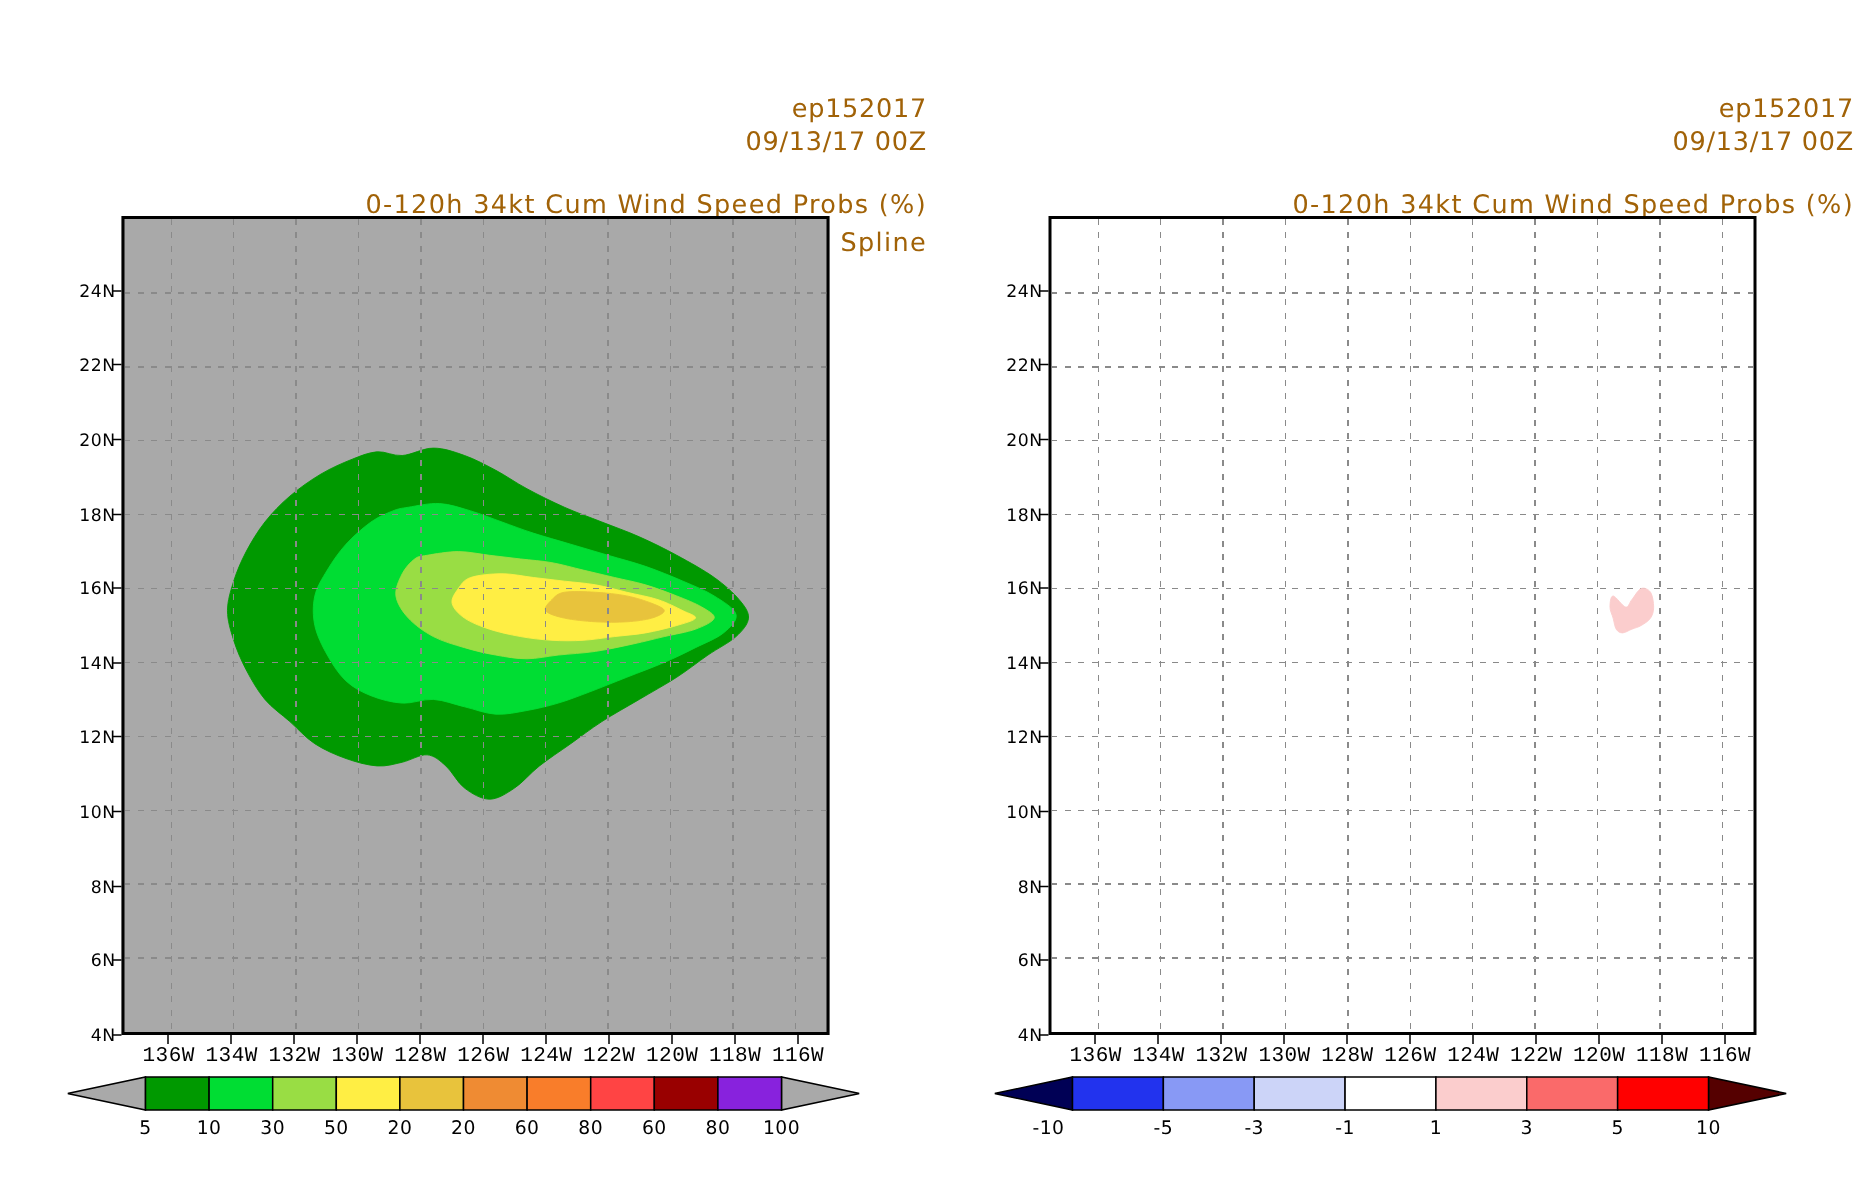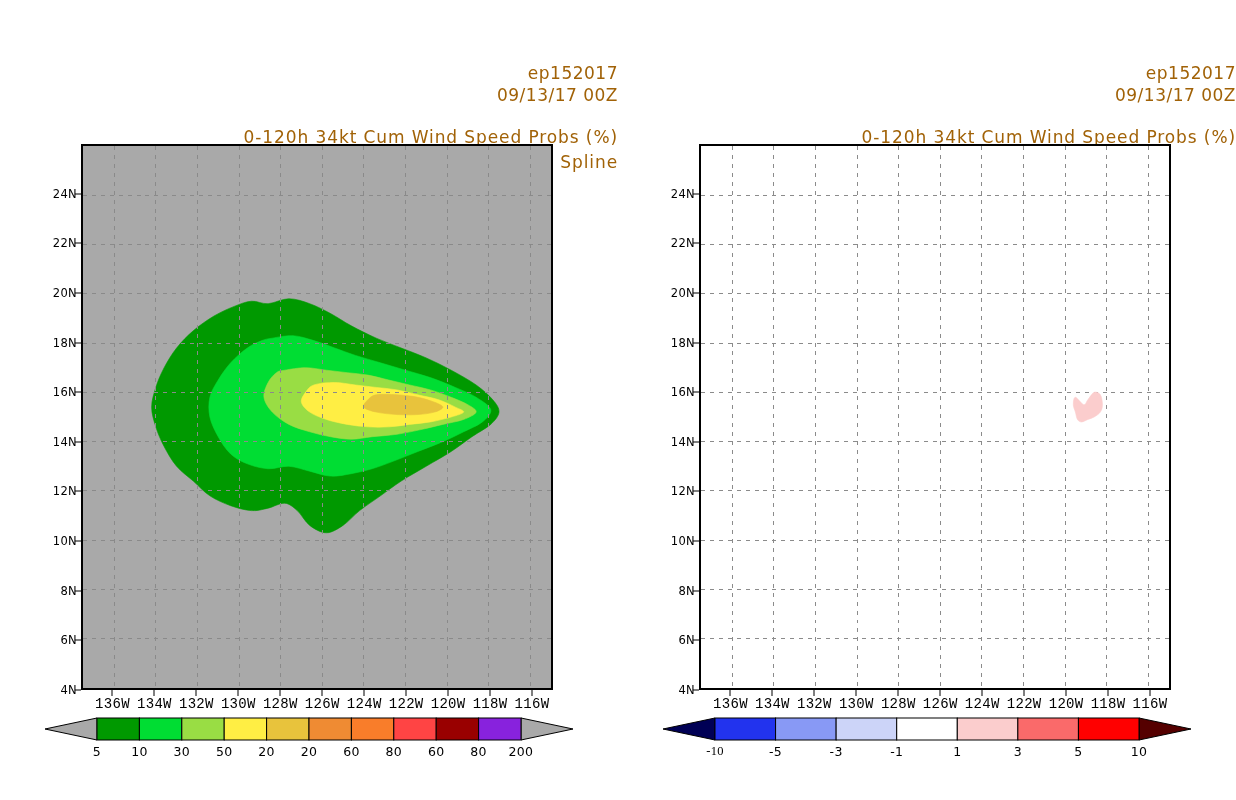--- a/index.html
+++ b/index.html
@@ -240,21 +240,21 @@
           <div class="cb-label" style="left: 52px;">5</div>
           <div class="cb-label" style="left: 94.4px;">10</div>
           <div class="cb-label" style="left: 136.8px;">30</div>
           <div class="cb-label" style="left: 179.2px;">50</div>
           <div class="cb-label" style="left: 221.6px;">20</div>
           <div class="cb-label" style="left: 264px;">20</div>
           <div class="cb-label" style="left: 306.4px;">60</div>
           <div class="cb-label" style="left: 348.8px;">80</div>
           <div class="cb-label" style="left: 391.2px;">60</div>
           <div class="cb-label" style="left: 433.6px;">80</div>
-          <div class="cb-label" style="left: 476px;">200</div>
+          <div class="cb-label" style="left: 476px;">100</div>
         </div>
     </div>
   <div class="ytick-mark" style="top: 193.636px; left: 75px; position: absolute;"></div>
       <div class="ytick-mark" style="top: 243.273px; left: 75px; position: absolute;"></div>
       <div class="ytick-mark" style="top: 292.909px; left: 75px; position: absolute;"></div>
       <div class="ytick-mark" style="top: 342.545px; left: 75px; position: absolute;"></div>
       <div class="ytick-mark" style="top: 392.182px; left: 75px; position: absolute;"></div>
       <div class="ytick-mark" style="top: 441.818px; left: 75px; position: absolute;"></div>
       <div class="ytick-mark" style="top: 491.455px; left: 75px; position: absolute;"></div>
       <div class="ytick-mark" style="top: 541.091px; left: 75px; position: absolute;"></div>
@@ -347,21 +347,21 @@
           <polygon points="528,15 476,4 476,26" fill="#550000" stroke="#000000" stroke-width="1"></polygon>
           <rect x="52" y="4" width="60.57142857142857" height="22" fill="#2233ee" stroke="#000000" stroke-width="1"></rect>
           <rect x="112.57142857142857" y="4" width="60.57142857142857" height="22" fill="#8899f5" stroke="#000000" stroke-width="1"></rect>
           <rect x="173.14285714285714" y="4" width="60.57142857142857" height="22" fill="#ccd4f8" stroke="#000000" stroke-width="1"></rect>
           <rect x="233.71428571428572" y="4" width="60.57142857142857" height="22" fill="#ffffff" stroke="#000000" stroke-width="1"></rect>
           <rect x="294.2857142857143" y="4" width="60.57142857142857" height="22" fill="#fbcdcd" stroke="#000000" stroke-width="1"></rect>
           <rect x="354.85714285714283" y="4" width="60.57142857142857" height="22" fill="#fa6a6a" stroke="#000000" stroke-width="1"></rect>
           <rect x="415.42857142857144" y="4" width="60.57142857142857" height="22" fill="#ff0000" stroke="#000000" stroke-width="1"></rect>
         </svg>
       <div class="cb-labels" id="right-cb-labels">
-          <div class="cb-label" style="left: 52px; font-family: Liberation Serif, serif;">-10</div>
+          <div class="cb-label" style="left: 36px;">-10</div>
           <div class="cb-label" style="left: 112.571px;">-5</div>
           <div class="cb-label" style="left: 173.143px;">-3</div>
           <div class="cb-label" style="left: 233.714px;">-1</div>
           <div class="cb-label" style="left: 294.286px;">1</div>
           <div class="cb-label" style="left: 354.857px;">3</div>
           <div class="cb-label" style="left: 415.429px;">5</div>
           <div class="cb-label" style="left: 476px;">10</div>
         </div>
     </div>
   <div class="ytick-mark" style="top: 193.636px; left: 75px; position: absolute;"></div>

